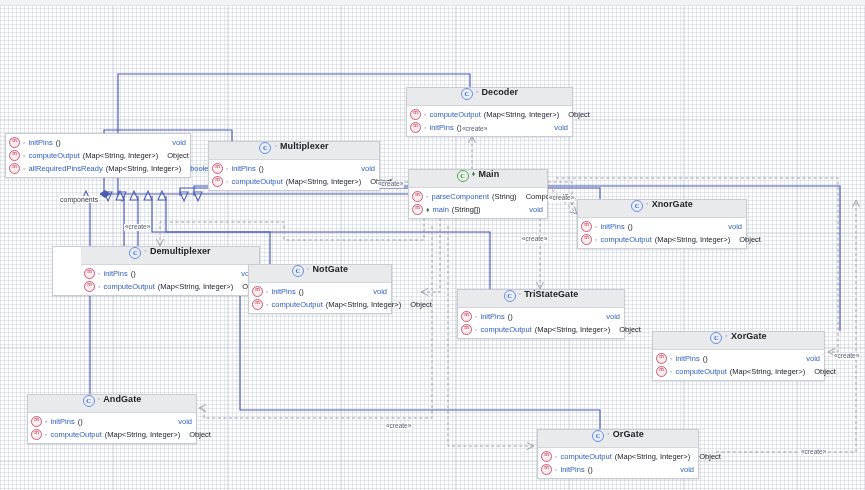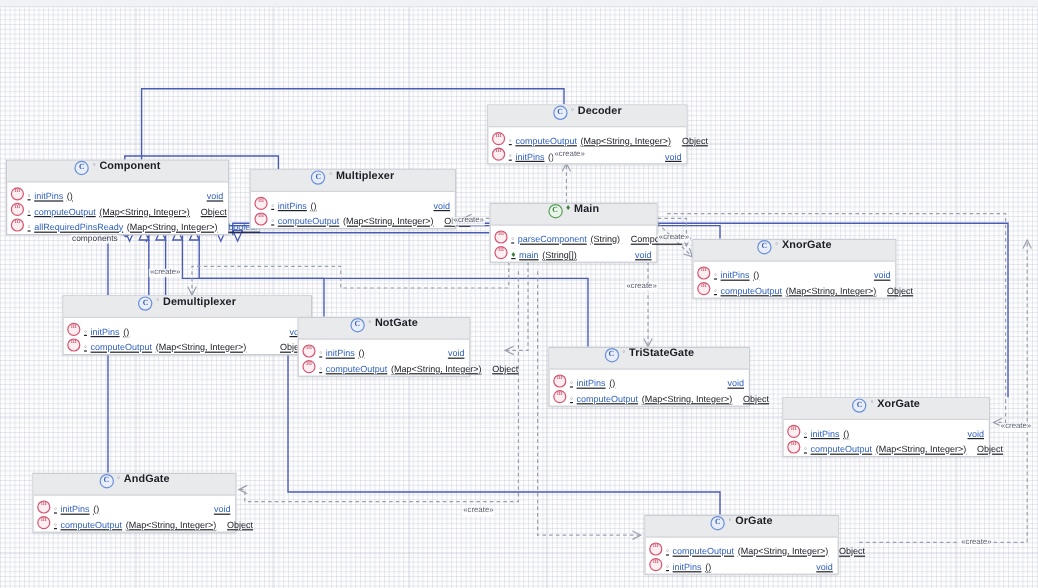--- a/index.html
+++ b/index.html
@@ -67,26 +67,25 @@
     gap: 3px;
     font-size: 9px;
     font-weight: 600;
     color: #1b1d24;
     letter-spacing: .1px;
   }
   .cls-body { padding: 2px 0 2px 0; }
 
   .mrow {
     display: flex;
-    align-items: flex-end;
+    align-items: center;
     height: 13px;
     padding: 0 4px 0 3px;
     gap: 3px;
     white-space: nowrap;
-    text-decoration: underline;
   }
   .mname { color: #2f5fbe; }
   .sig { color: #20222a; }
   .rtype { margin-left: auto; padding-left: 6px; }
   .rtype.kw { color: #2f5fbe; }
   .rtype.obj { color: #20222a; }
   .vis {
     color: #7b8090;
     font-size: 7px;
     line-height: 1;
@@ -211,25 +210,20 @@
       <path d="M432,226 L432,418 L204,418 L204,408 L199,408" marker-end="url(#openarr)"></path>
 
       <path d="M448,226 L448,446 L534,446" marker-end="url(#openarr)"></path>
 
       <path d="M556,178 L838,178 L838,352 L828,352" marker-end="url(#openarr)"></path>
       <path d="M716,452 L856,452 L856,200" marker-end="url(#openarr)"></path>
     </g>
   </svg>
 
   <div class="cls" style="left:5px; top:133px; width:186px;">
-    <div class="cls-header">
-      <span class="kbadge"></span>
-      <span class="vis-dot pub">◦</span>
-      <span>Component</span>
-    </div>
     <div class="cls-body">
       <div class="mrow">
         <span class="micon"></span>
         <span class="vis">◦</span>
         <span class="mname">initPins</span>
         <span class="sig">()</span>
         <span class="rtype kw">void</span>
       </div>
       <div class="mrow">
         <span class="micon"></span>
@@ -337,21 +331,21 @@
       <div class="mrow">
         <span class="micon"></span>
         <span class="vis">◦</span>
         <span class="mname">computeOutput</span>
         <span class="sig">(Map&lt;String, Integer&gt;)</span>
         <span class="rtype obj">Object</span>
       </div>
     </div>
   </div>
 
-  <div class="cls" style="left:52px; top:246px; width:208px;">
+  <div class="cls" style="left:52px; top:246px; width:208px;padding-left:28px;">
     <div class="cls-header">
       <span class="kbadge"></span>
       <span class="vis-dot pub">◦</span>
       <span>Demultiplexer</span>
     </div>
     <div class="cls-body">
       <div class="mrow">
         <span class="micon"></span>
         <span class="vis">◦</span>
         <span class="mname">initPins</span>

